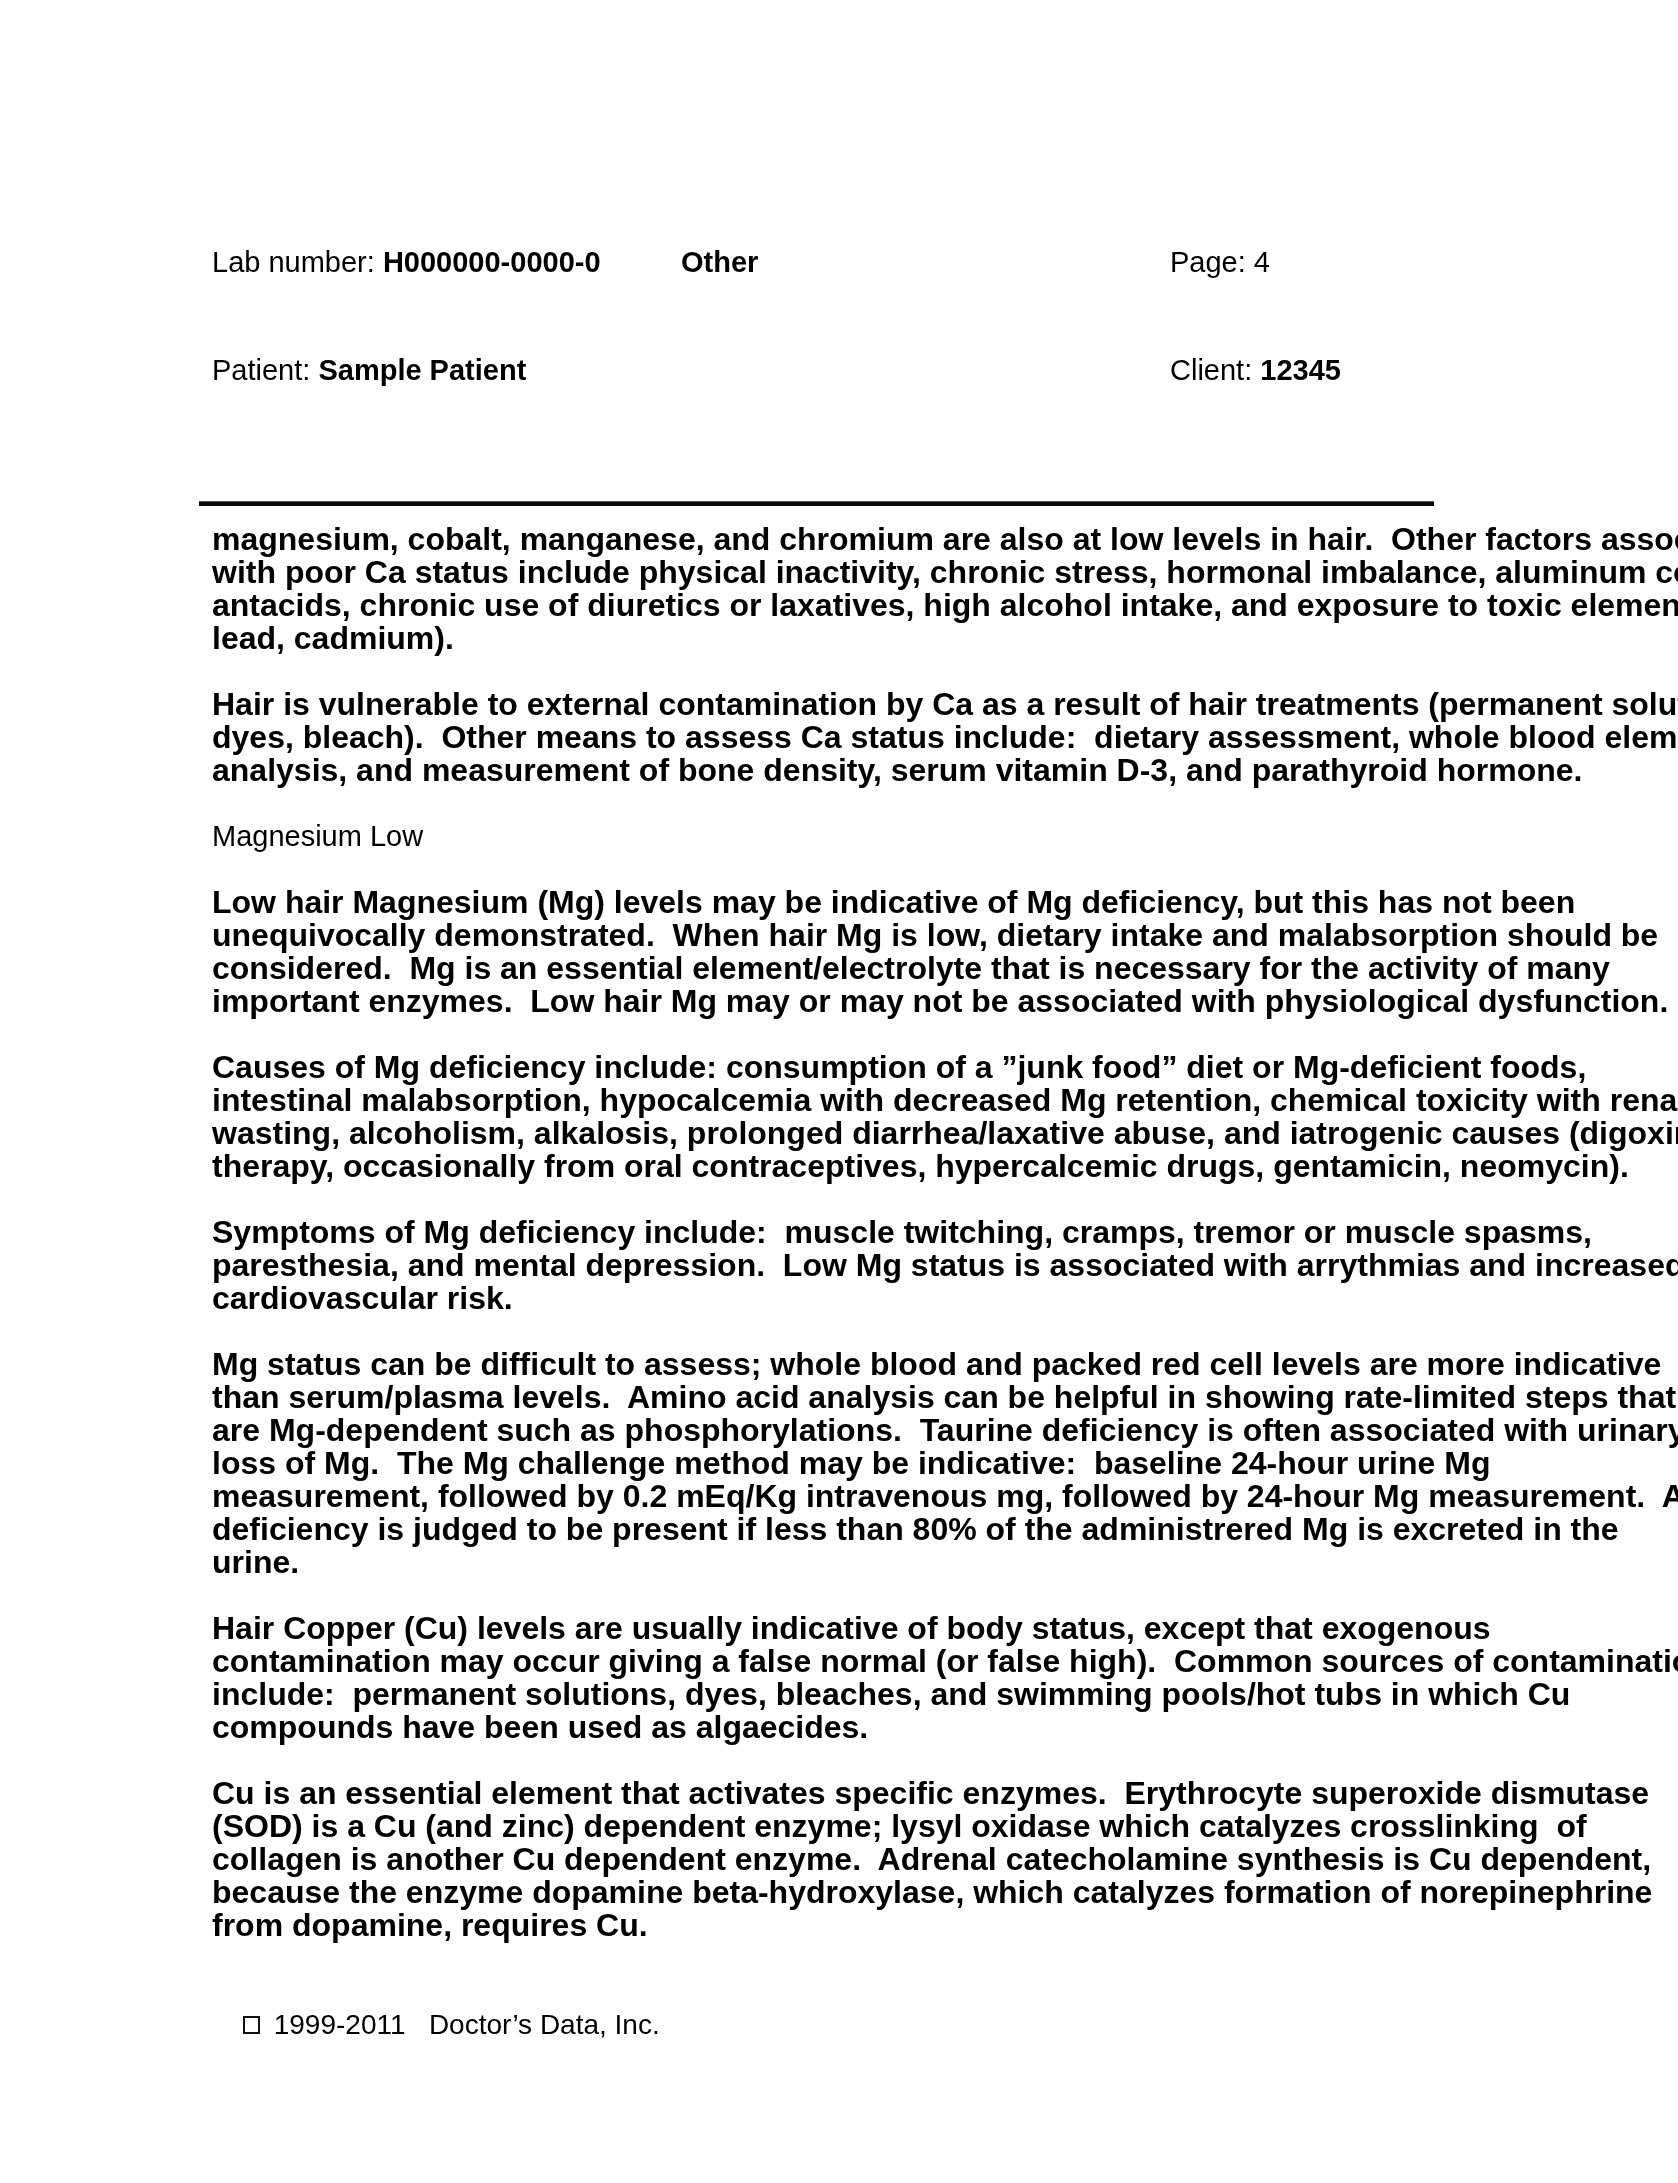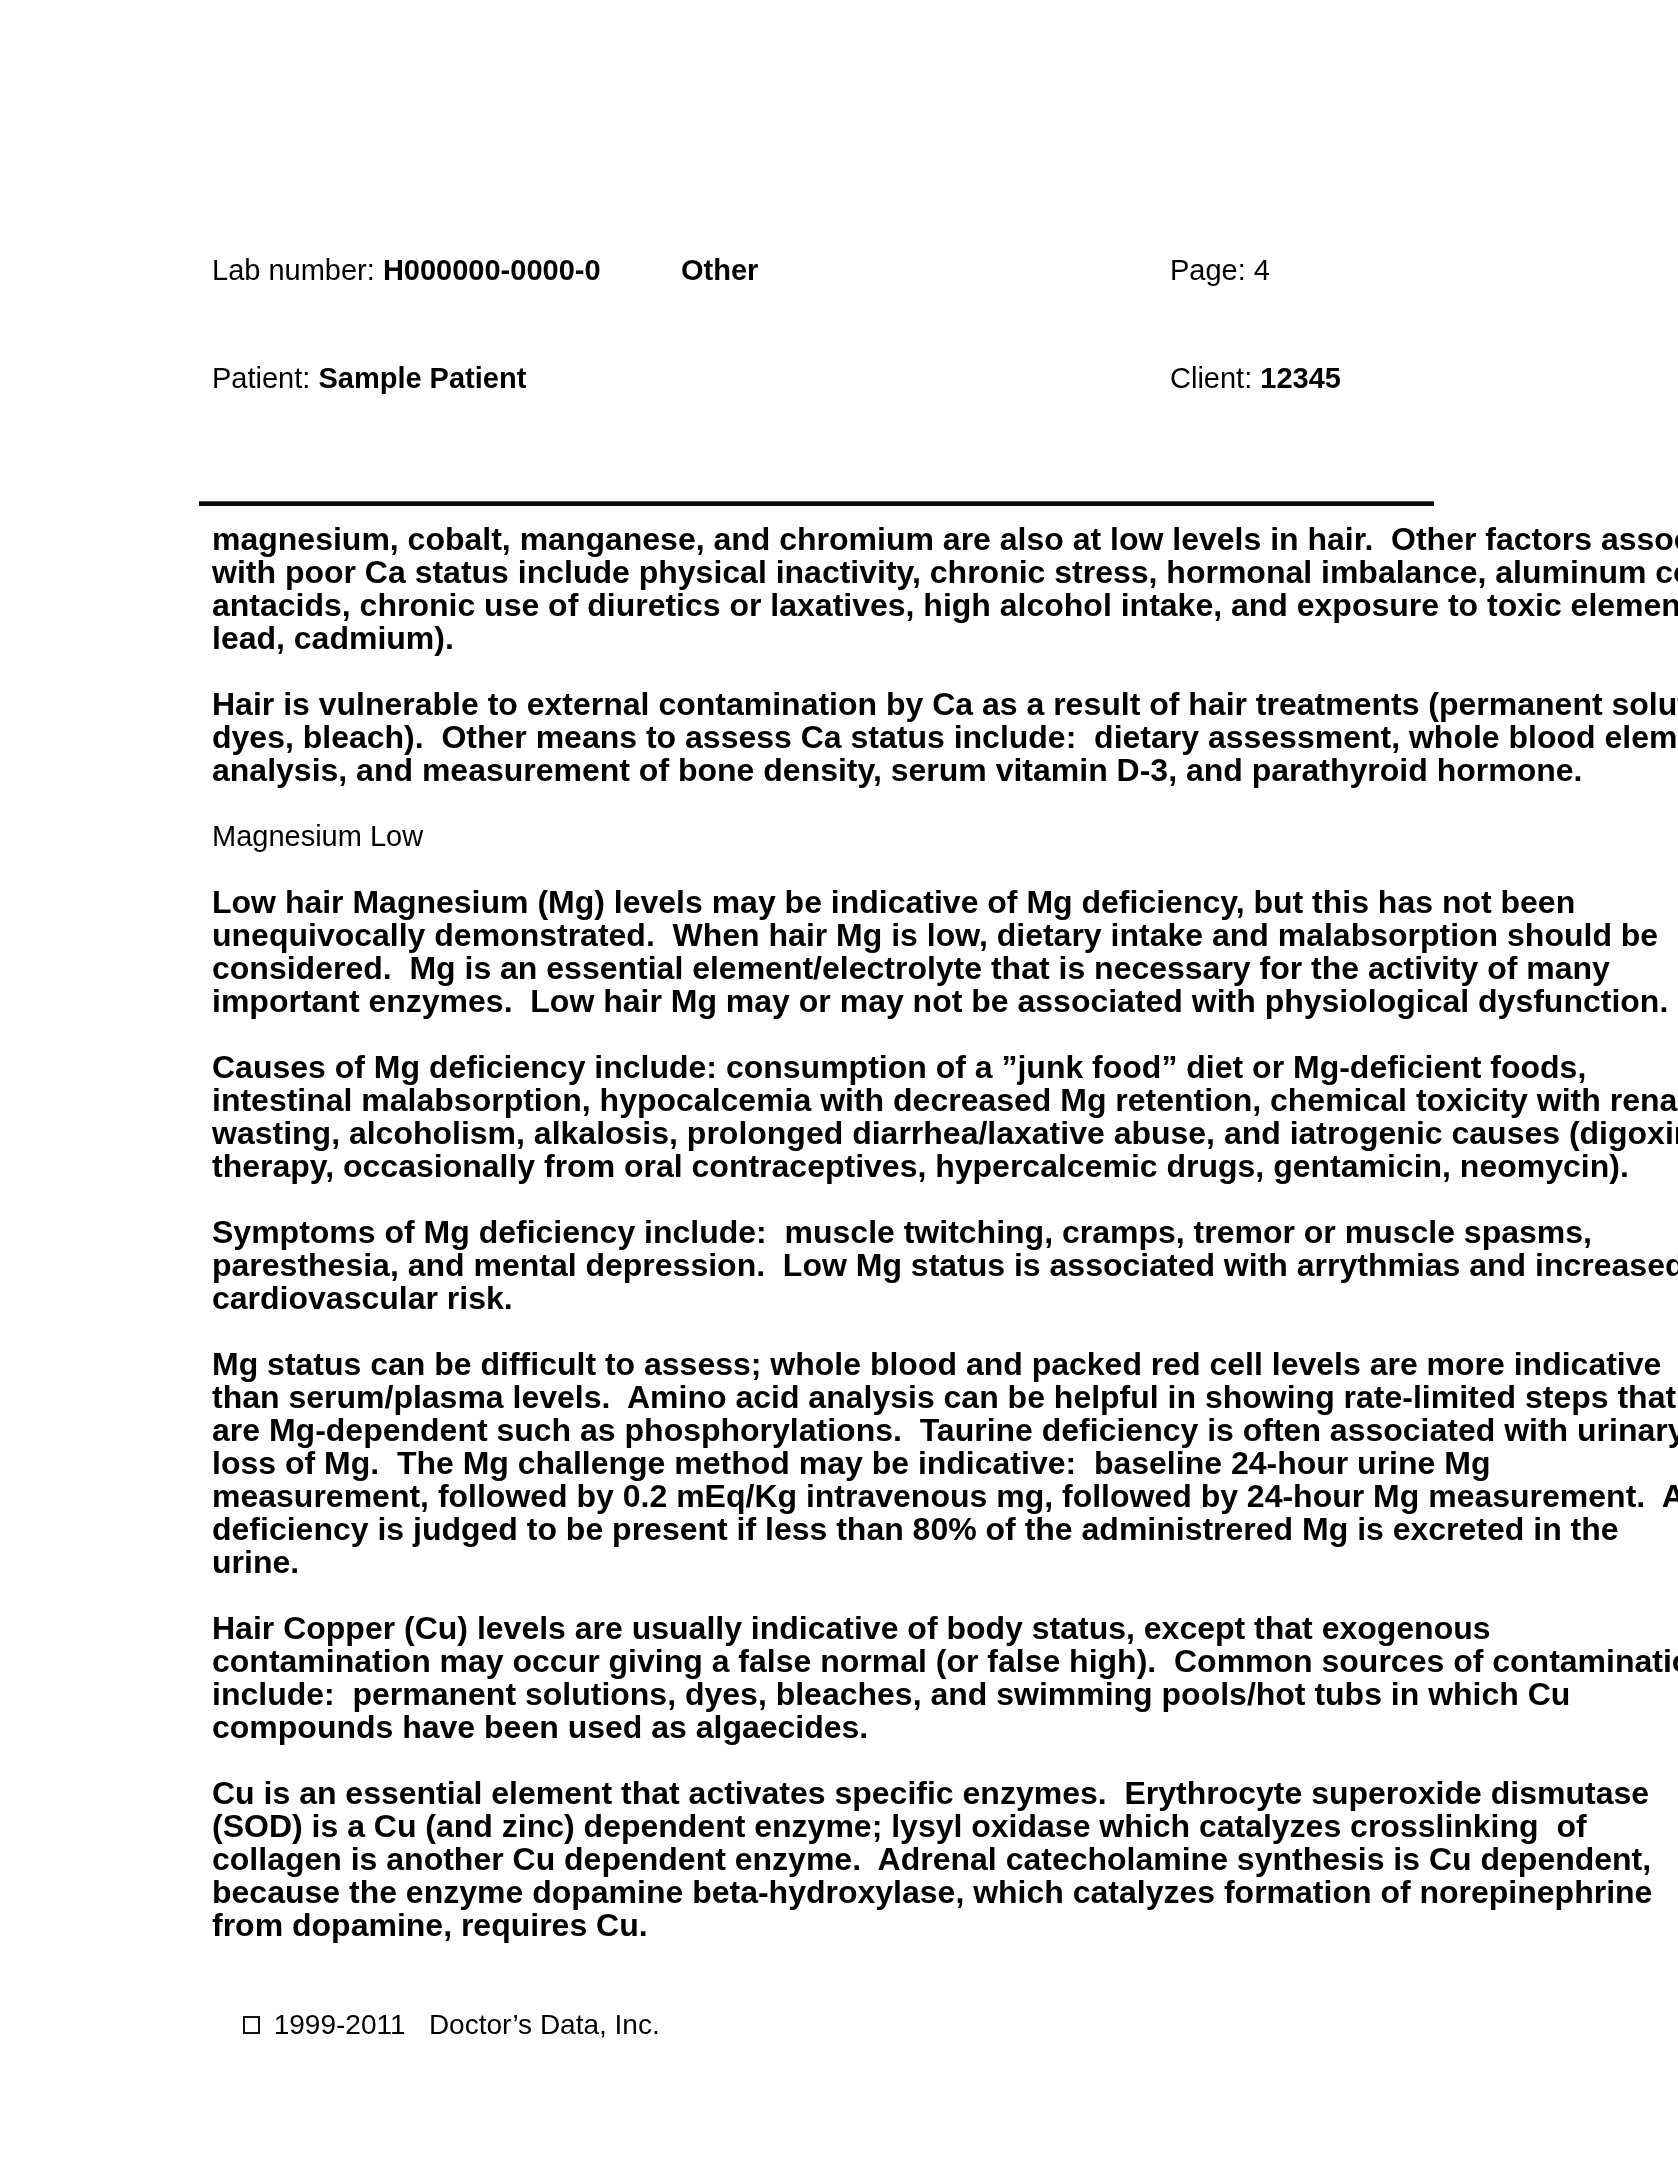--- a/index.html
+++ b/index.html
@@ -15,21 +15,21 @@
   
   .header {
     margin-left: 212px;
     padding-top: 168px;
     width: 1259px;
     font-size: 29px;
     line-height: 36px;
     white-space: pre;
   }
   .header-row { position: relative; height: 36px; }
-  .h-item { position: absolute; top: 12px; left: 0; }
+  .h-item { position: absolute; top: 4px; left: 0; }
   .h-center { left: 469px; }
   .h-right { left: 958px; }
   .bold { font-weight: 700; }
   
   .rule {
     margin: 45px 0 0 199px;
     width: 1235px;
     height: 4.2px;
     background: #0a0a0a;
     border-top: 0.7px solid #555;

